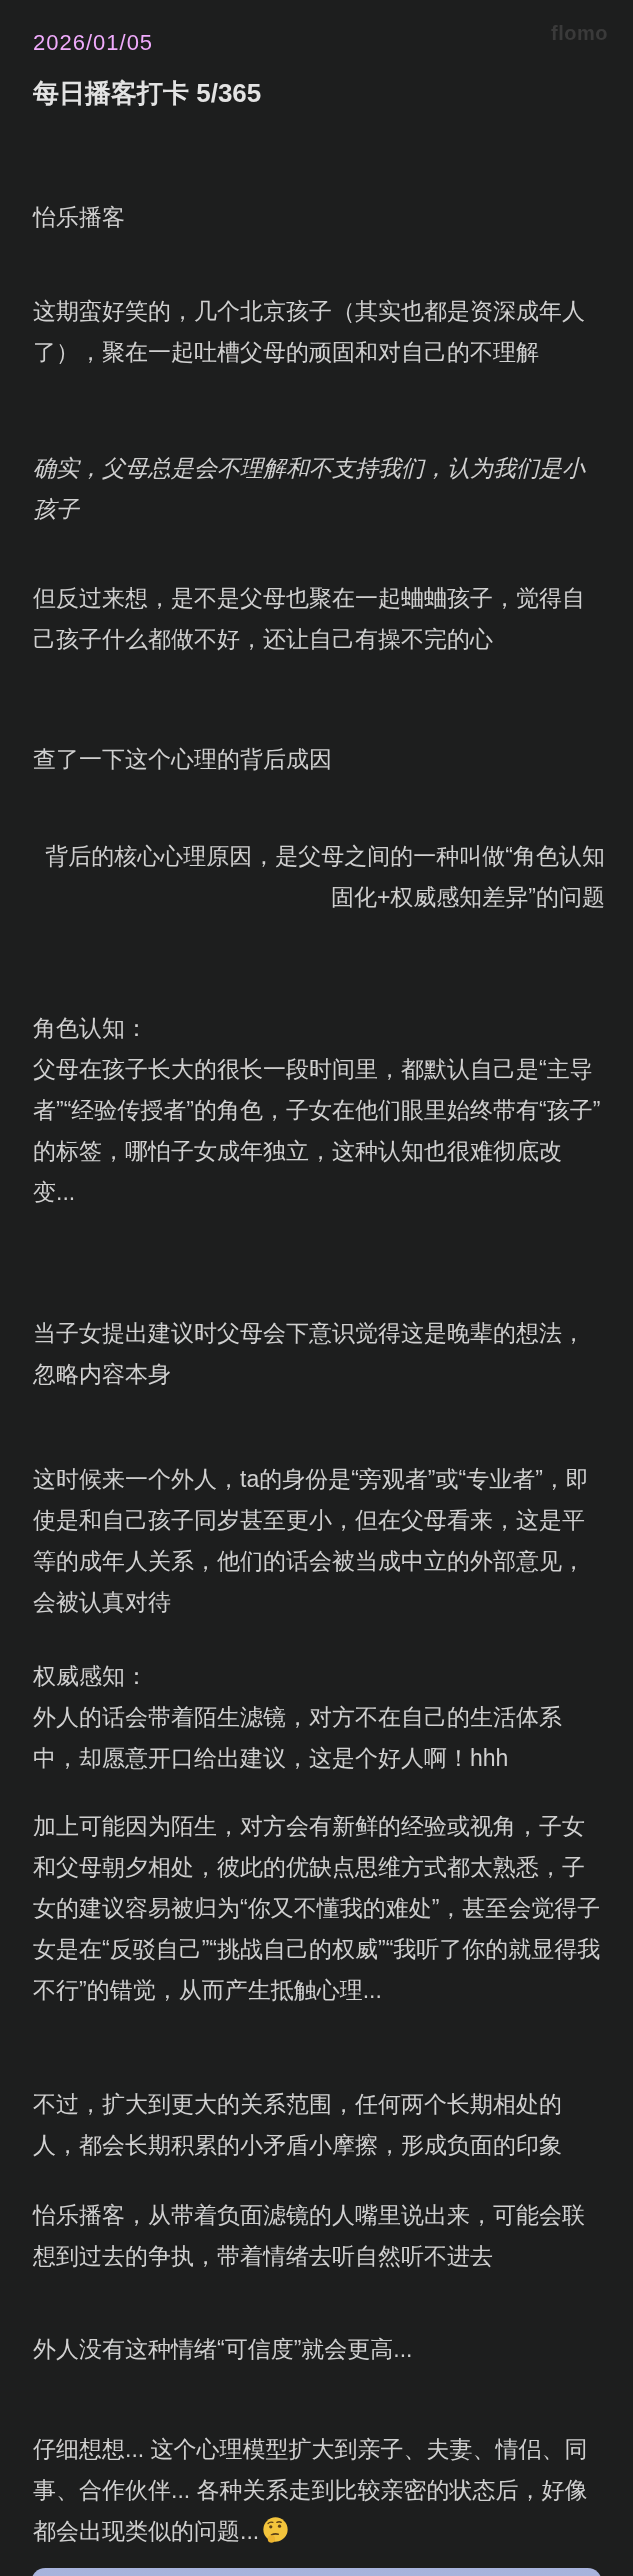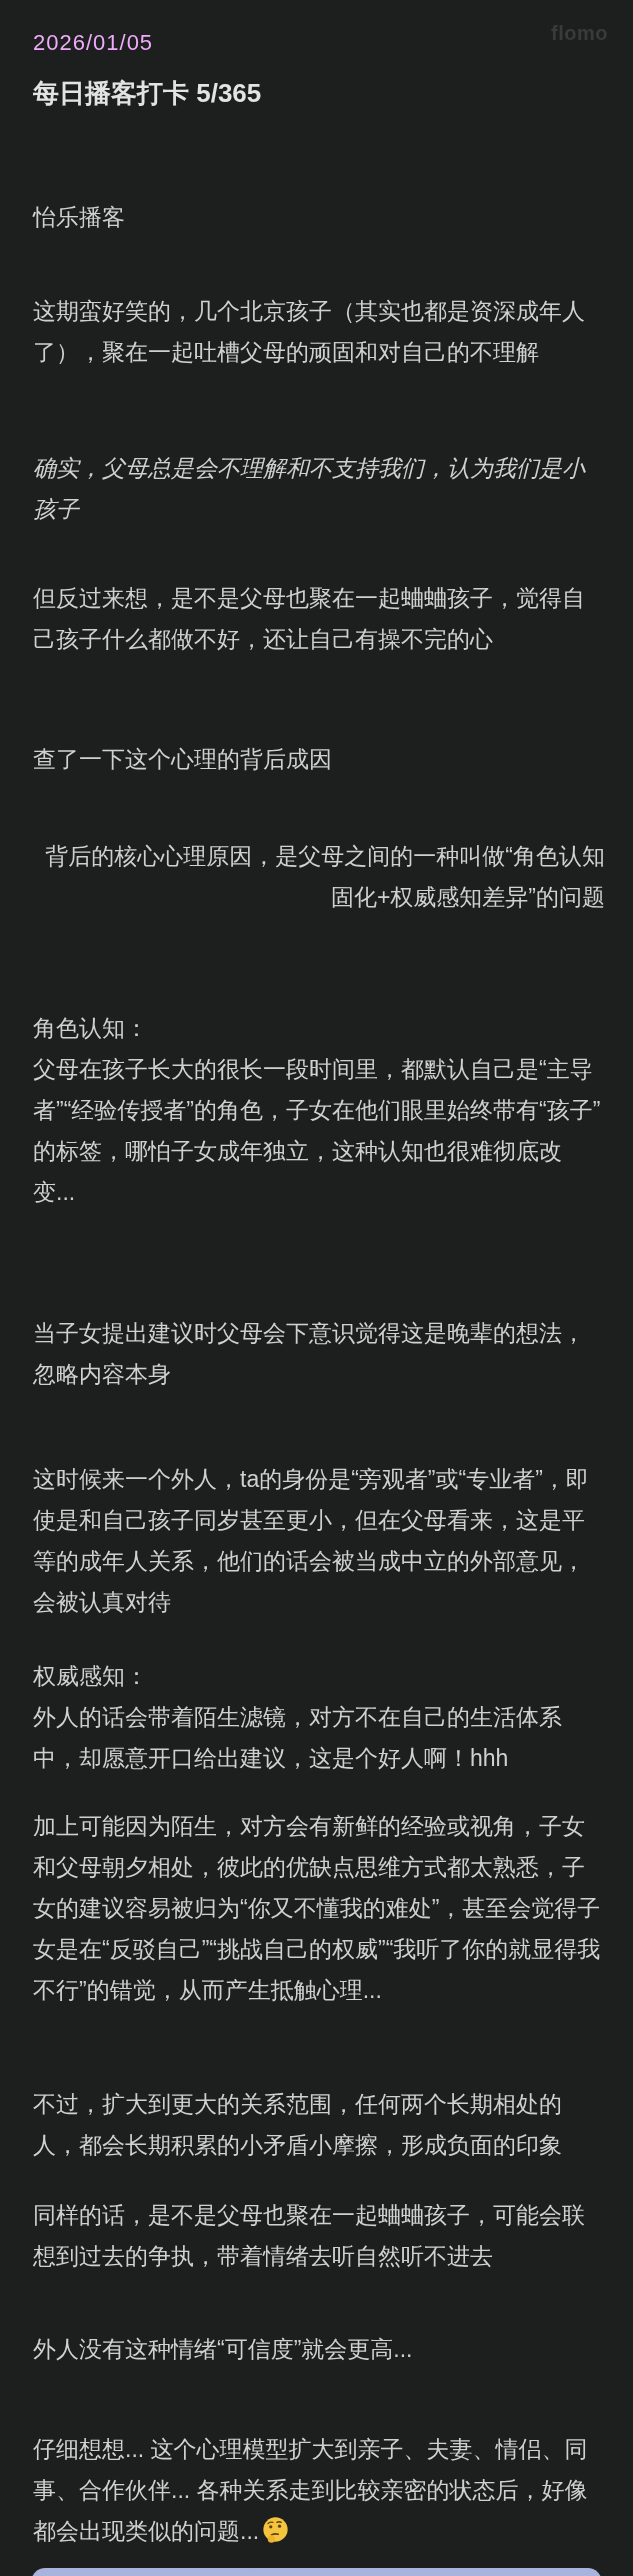--- a/index.html
+++ b/index.html
@@ -77,21 +77,21 @@
         <div class="line">和父母朝夕相处，彼此的优缺点思维方式都太熟悉，子</div>
         <div class="line">女的建议容易被归为“你又不懂我的难处”，甚至会觉得子</div>
         <div class="line">女是在“反驳自己”“挑战自己的权威”“我听了你的就显得我</div>
         <div class="line">不行”的错觉，从而产生抵触心理...</div>
       </div>
       <div class="block" style="top: 2084px;">
         <div class="line">不过，扩大到更大的关系范围，任何两个长期相处的</div>
         <div class="line">人，都会长期积累的小矛盾小摩擦，形成负面的印象</div>
       </div>
       <div class="block" style="top: 2195px;">
-        <div class="line">同样的话，是不是父母也聚在一起蛐蛐孩子，可能会联</div>
+        <div class="line">怡乐播客，从带着负面滤镜的人嘴里说出来，可能会联</div>
         <div class="line">想到过去的争执，带着情绪去听自然听不进去</div>
       </div>
       <div class="block" style="top: 2329px;">
         <div class="line">外人没有这种情绪“可信度”就会更高...</div>
       </div>
       <div class="block" style="top: 2429px;">
         <div class="line">仔细想想... 这个心理模型扩大到亲子、夫妻、情侣、同</div>
         <div class="line">事、合作伙伴... 各种关系走到比较亲密的状态后，好像</div>
         <div class="line">都会出现类似的问题...<svg class="emoji" viewBox="0 0 40 40">
             <circle cx="20" cy="20" r="18" fill="#f3c43c"></circle>

